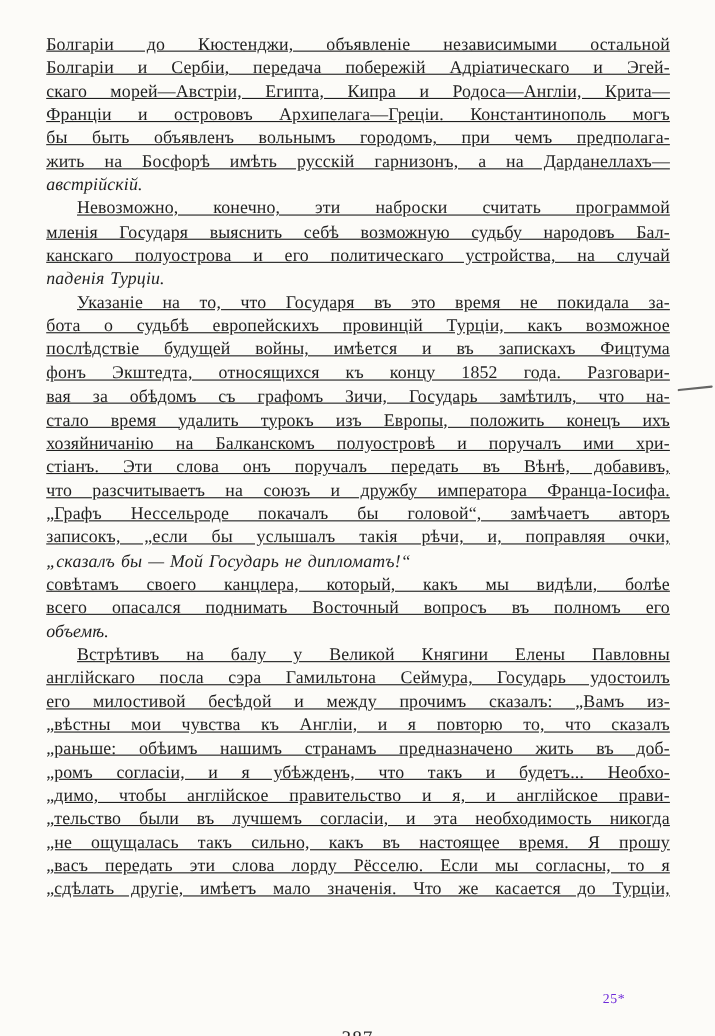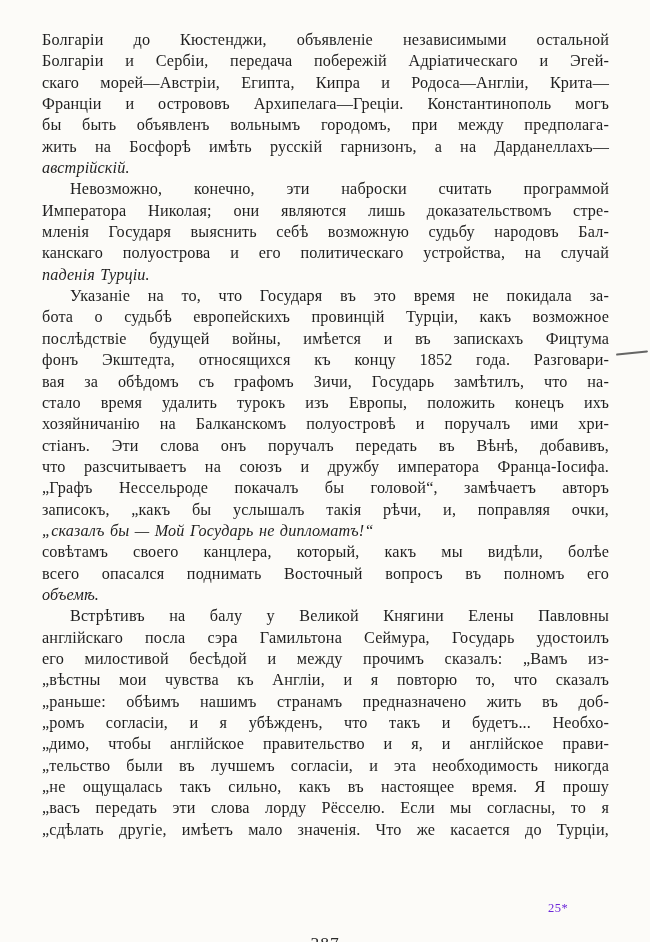--- a/index.html
+++ b/index.html
@@ -31,20 +31,21 @@
     font-size: 16.2px;
     line-height: 21.35px;
     letter-spacing: 0.15px;
     word-spacing: 1.2px;
     white-space: normal;
   }
   .line.just {
     text-align: justify;
     text-align-last: justify;
     text-justify: inter-word;
+    text-decoration: underline;
   }
   .line.last {
     text-align: left;
     font-style: italic;
   }
   .line.indent {
     text-indent: 28px;
   }
   .margin-mark {
     position: absolute;
@@ -90,43 +91,42 @@
 <body>
 
 <div class="page">
 
   <div class="text-block">
       <div class="paragraph">
         <div class="line just">Болгаріи до Кюстенджи, объявленіе независимыми остальной</div>
         <div class="line just">Болгаріи и Сербіи, передача побережій Адріатическаго и Эгей-</div>
         <div class="line just">скаго морей—Австріи, Египта, Кипра и Родоса—Англіи, Крита—</div>
         <div class="line just">Франціи и острововъ Архипелага—Греціи. Константинополь могъ</div>
-        <div class="line just">бы быть объявленъ вольнымъ городомъ, при между предполага-</div>
+        <div class="line just">бы быть объявленъ вольнымъ городомъ, при чемъ предполага-</div>
         <div class="line just">жить на Босфорѣ имѣть русскій гарнизонъ, а на Дарданеллахъ—</div>
         <div class="line last">австрійскій.</div>
       </div>
       <div class="paragraph">
         <div class="line just indent">Невозможно, конечно, эти наброски считать программой</div>
-        <div class="line just">Императора Николая; они являются лишь доказательствомъ стре-</div>
         <div class="line just">мленія Государя выяснить себѣ возможную судьбу народовъ Бал-</div>
         <div class="line just">канскаго полуострова и его политическаго устройства, на случай</div>
         <div class="line last">паденія Турціи.</div>
       </div>
       <div class="paragraph">
         <div class="line just indent">Указаніе на то, что Государя въ это время не покидала за-</div>
         <div class="line just">бота о судьбѣ европейскихъ провинцій Турціи, какъ возможное</div>
         <div class="line just">послѣдствіе будущей войны, имѣется и въ запискахъ Фицтума</div>
         <div class="line just">фонъ Экштедта, относящихся къ концу 1852 года. Разговари-</div>
         <div class="line just">вая за обѣдомъ съ графомъ Зичи, Государь замѣтилъ, что на-</div>
         <div class="line just">стало время удалить турокъ изъ Европы, положить конецъ ихъ</div>
         <div class="line just">хозяйничанію на Балканскомъ полуостровѣ и поручалъ ими хри-</div>
         <div class="line just">стіанъ. Эти слова онъ поручалъ передать въ Вѣнѣ, добавивъ,</div>
         <div class="line just">что разсчитываетъ на союзъ и дружбу императора Франца-Іосифа.</div>
         <div class="line just">„Графъ Нессельроде покачалъ бы головой“, замѣчаетъ авторъ</div>
-        <div class="line just">записокъ, „какъ бы услышалъ такія рѣчи, и, поправляя очки,</div>
+        <div class="line just">записокъ, „если бы услышалъ такія рѣчи, и, поправляя очки,</div>
         <div class="line last">„сказалъ бы — Мой Государь не дипломатъ!“</div>
       </div>
       <div class="paragraph">
         <div class="line just">совѣтамъ своего канцлера, который, какъ мы видѣли, болѣе</div>
         <div class="line just">всего опасался поднимать Восточный вопросъ въ полномъ его</div>
         <div class="line last">объемѣ.</div>
       </div>
       <div class="paragraph">
         <div class="line just indent">Встрѣтивъ на балу у Великой Княгини Елены Павловны</div>
         <div class="line just">англійскаго посла сэра Гамильтона Сеймура, Государь удостоилъ</div>

